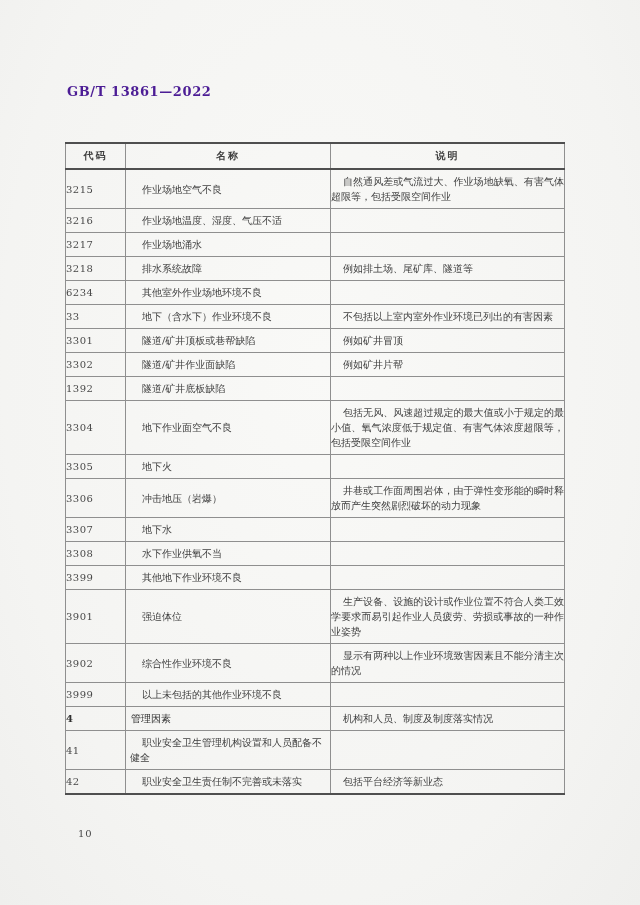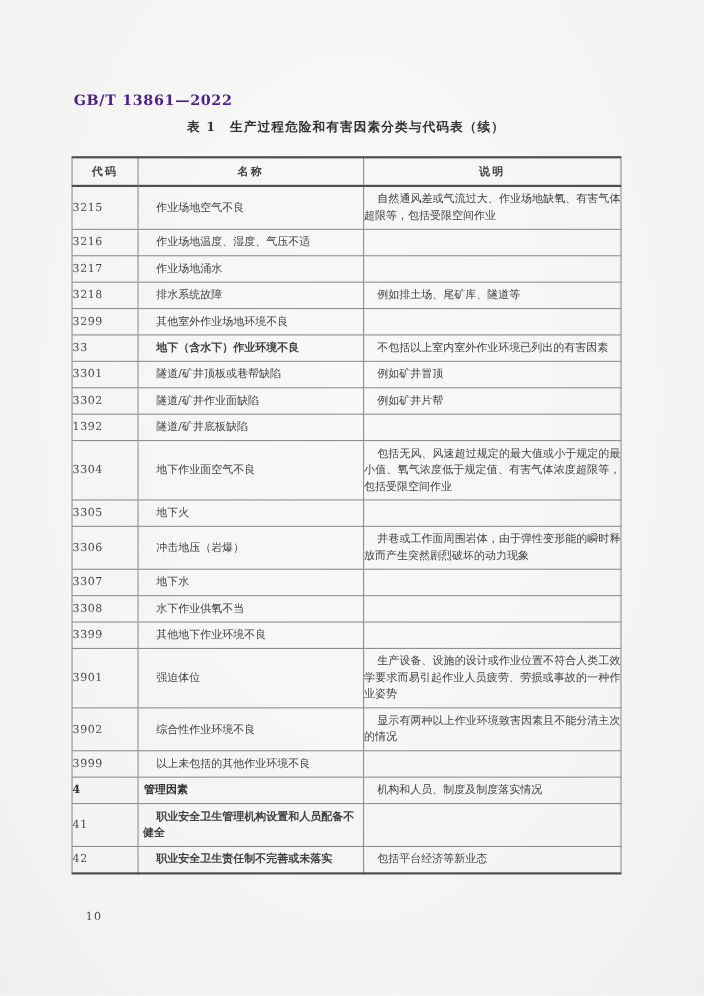--- a/index.html
+++ b/index.html
@@ -85,26 +85,25 @@
   }
   td.desc {
     padding-left: 4px;
     padding-right: 3px;
     text-indent: 12px;
     text-align: justify;
   }
   tr.lvl2 td.name {
     padding-left: 4px;
     text-indent: 12px;
-    font-weight: bold;
   }
   tr.lvl1 td.name {
     padding-left: 5px;
     text-indent: 0;
-    font-weight: bold;
+    font-weight: normal;
     color: #303030;
   }
   tr.lvl1 td.code {
     font-weight: bold;
     color: #303030;
   }
   .page-number {
     position: absolute;
     left: 78px;
     top: 828px;
@@ -113,21 +112,20 @@
     letter-spacing: 1px;
   }
 </style>
 </head>
 <body>
 
 <div class="page">
 
   <div class="doc-code">GB/T 13861—2022</div>
 
-  <div class="table-title">表 1　生产过程危险和有害因素分类与代码表（续）</div>
 
   <table class="std-table">
     <colgroup>
       <col class="c-code">
       <col class="c-name">
       <col class="c-desc">
     </colgroup>
     <thead>
       <tr>
         <th>代码</th>
@@ -150,21 +148,21 @@
           <td class="code">3217</td>
           <td class="name">作业场地涌水</td>
           <td class="desc"></td>
         </tr>
         <tr class="lvl3">
           <td class="code">3218</td>
           <td class="name">排水系统故障</td>
           <td class="desc">例如排土场、尾矿库、隧道等</td>
         </tr>
         <tr class="lvl3">
-          <td class="code">3299</td>
+          <td class="code">6234</td>
           <td class="name">其他室外作业场地环境不良</td>
           <td class="desc"></td>
         </tr>
         <tr class="lvl2">
           <td class="code">33</td>
           <td class="name">地下（含水下）作业环境不良</td>
           <td class="desc">不包括以上室内室外作业环境已列出的有害因素</td>
         </tr>
         <tr class="lvl3">
           <td class="code">3301</td>

